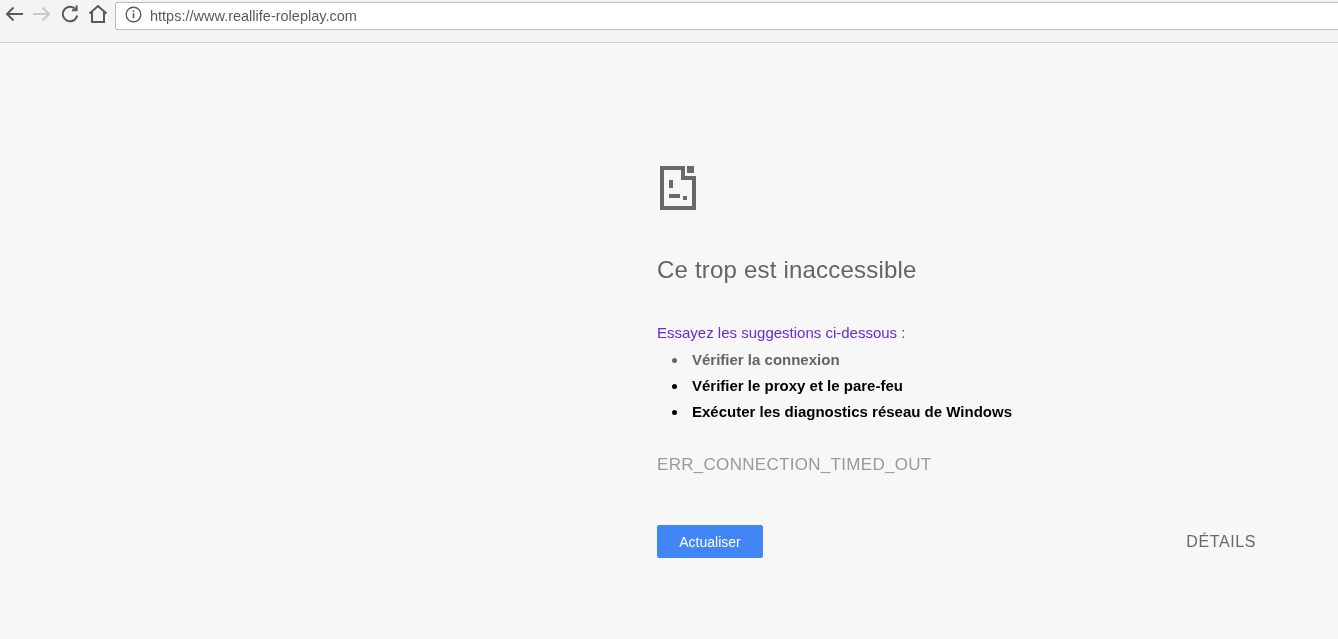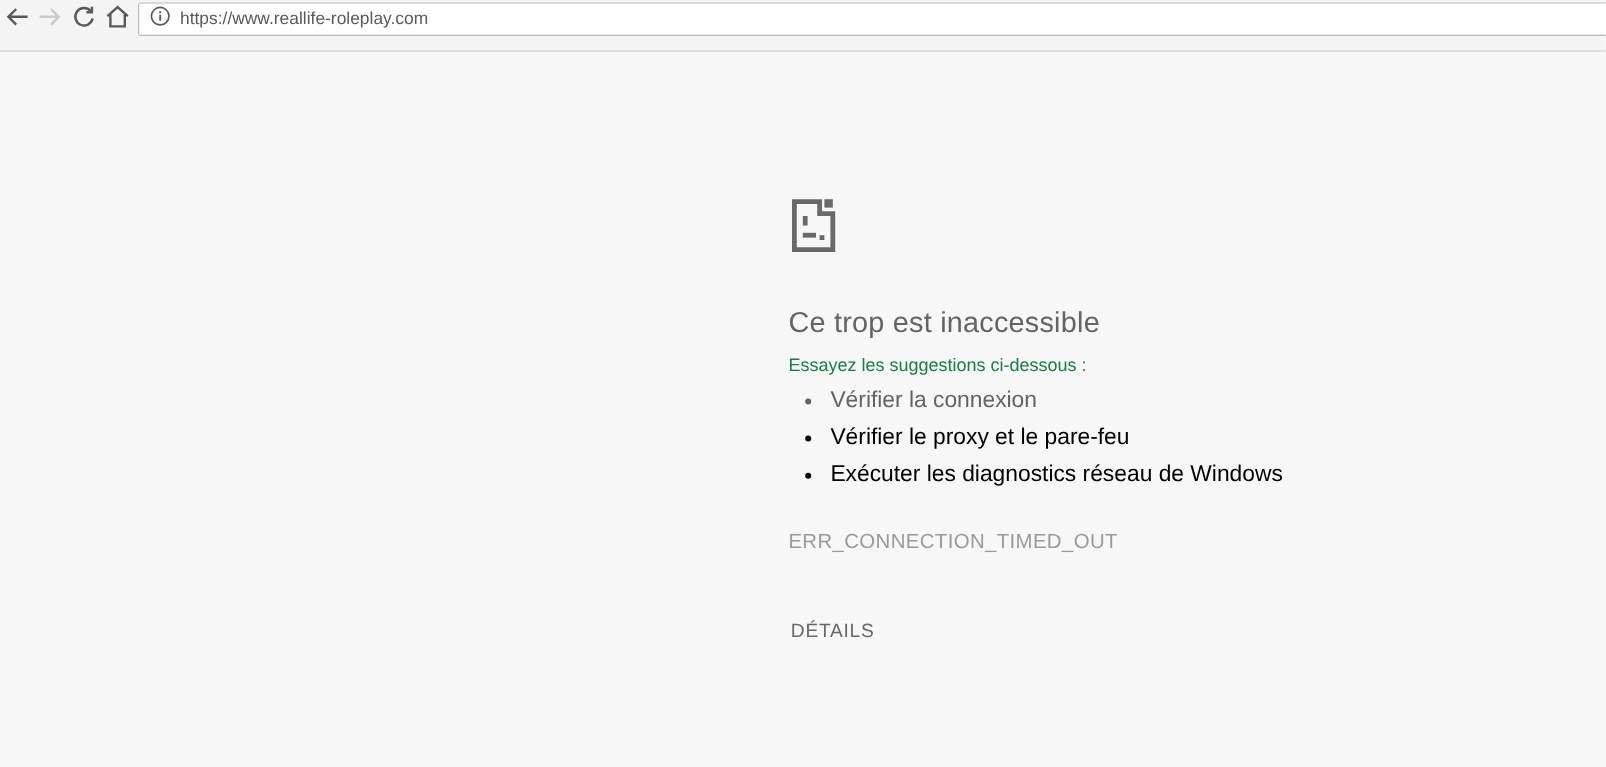--- a/index.html
+++ b/index.html
@@ -55,34 +55,35 @@
     color: #646464;
     letter-spacing: 0.2px;
   }
   .err-message {
     margin-top: 21px;
     font-size: 15px;
     color: #646464;
   }
   .err-message b { color: #565656; }
   .suggestions-intro {
-    margin-top: 12px;
+    margin-top: 40px;
     font-size: 15px;
-    color: #15803d;
+    color: #6d28d9;
   }
   ul.suggestions {
     margin-top: 10px;
     padding-left: 31px;
     list-style: disc;
   }
   ul.suggestions li {
-    font-size: 19px;
+    font-size: 15px;
     color: #646464;
     margin-bottom: 9px;
     padding-left: 4px;
+    font-weight: bold;
   }
   ul.suggestions li.link, ul.suggestions li.link a {
     color: #000000;
     text-decoration: none;
     cursor: pointer;
   }
   .err-code {
     margin-top: 35px;
     font-size: 17px;
     letter-spacing: 0.3px;
@@ -178,16 +179,17 @@
 
   <ul class="suggestions">
     <li>Vérifier la connexion</li>
     <li class="link">Vérifier le proxy et le pare-feu</li>
     <li class="link">Exécuter les diagnostics réseau de Windows</li>
   </ul>
 
   <div class="err-code">ERR_CONNECTION_TIMED_OUT</div>
 
   <div class="action-row">
+    <button class="reload-btn">Actualiser</button>
     <button class="details-btn">DÉTAILS</button>
   </div>
 
 </div>
 
 </body></html>

